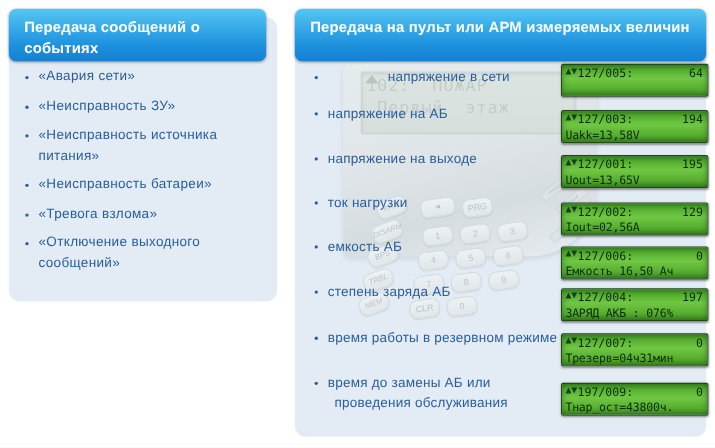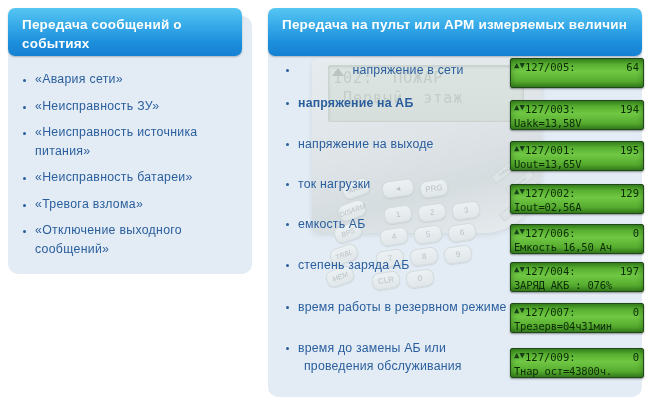--- a/index.html
+++ b/index.html
@@ -57,21 +57,21 @@
   ul.bullets li::before{
     content:"";
     position:absolute;
     left:3px;top:7px;
     width:3px;height:3px;
     border-radius:50%;
     background:#2a5e9d;
   }
   ul.bullets li.cont::before{display:none;}
 
-  #list-left{left:20px;top:72px;width:225px;}
+  #list-left{left:20px;top:62px;width:225px;}
   #list-left li{margin-bottom:11.5px;line-height:15px;letter-spacing:.3px;}
   #list-left li.cont{margin-top:-8px;}
 
   #list-right{left:283px;top:62px;width:235px;z-index:4;}
   #list-right li{line-height:16px;letter-spacing:.2px;}
 
   
   .device{
     position:absolute;
     left:312px;top:58px;
@@ -225,21 +225,21 @@
     <div class="key num" style="left:136px;top:166px;">6</div>
     <div class="key num" style="left:64px;top:192px;">7</div>
     <div class="key num" style="left:98px;top:190px;">8</div>
     <div class="key num" style="left:132px;top:188px;">9</div>
     <div class="key num" style="left:60px;top:214px;">CLR</div>
     <div class="key num" style="left:94px;top:212px;">0</div>
   </div>
 
   <ul class="bullets" id="list-right">
     <li style="margin-bottom:17px;text-align:center;">напряжение  в сети</li>
-    <li style="margin-bottom:25px;font-weight:bold;">напряжение  на АБ</li>
+    <li style="margin-bottom:25px;">напряжение  на АБ</li>
     <li style="margin-bottom:24px;">напряжение  на выходе</li>
     <li style="margin-bottom:24px;">ток нагрузки</li>
     <li style="margin-bottom:25px;">емкость АБ</li>
     <li style="margin-bottom:26px;">степень заряда АБ</li>
     <li style="margin-bottom:25px;">время  работы  в резервном  режиме</li>
     <li style="margin-bottom:2px;">время  до замены  АБ или</li>
     <li class="cont" style="padding-left:21px;">проведения   обслуживания</li>
   </ul>
 
   <div class="lcd-chip" style="left:510px;top:58px;">
@@ -300,19 +300,19 @@
       <span class="arrow">▲▼</span>
       <span class="addr">127/007:</span>
       <span class="val">0</span>
     </div>
     <div class="row2">Трезерв=04ч31мин</div>
   </div>
 
   <div class="lcd-chip" style="left:510px;top:348px;">
     <div class="row1">
       <span class="arrow">▲▼</span>
-      <span class="addr">127/009:</span>
+      <span class="addr">197/009:</span>
       <span class="val">0</span>
     </div>
     <div class="row2">Тнар_ост=43800ч.</div>
   </div>
 
 </div>
 
 </body></html>

